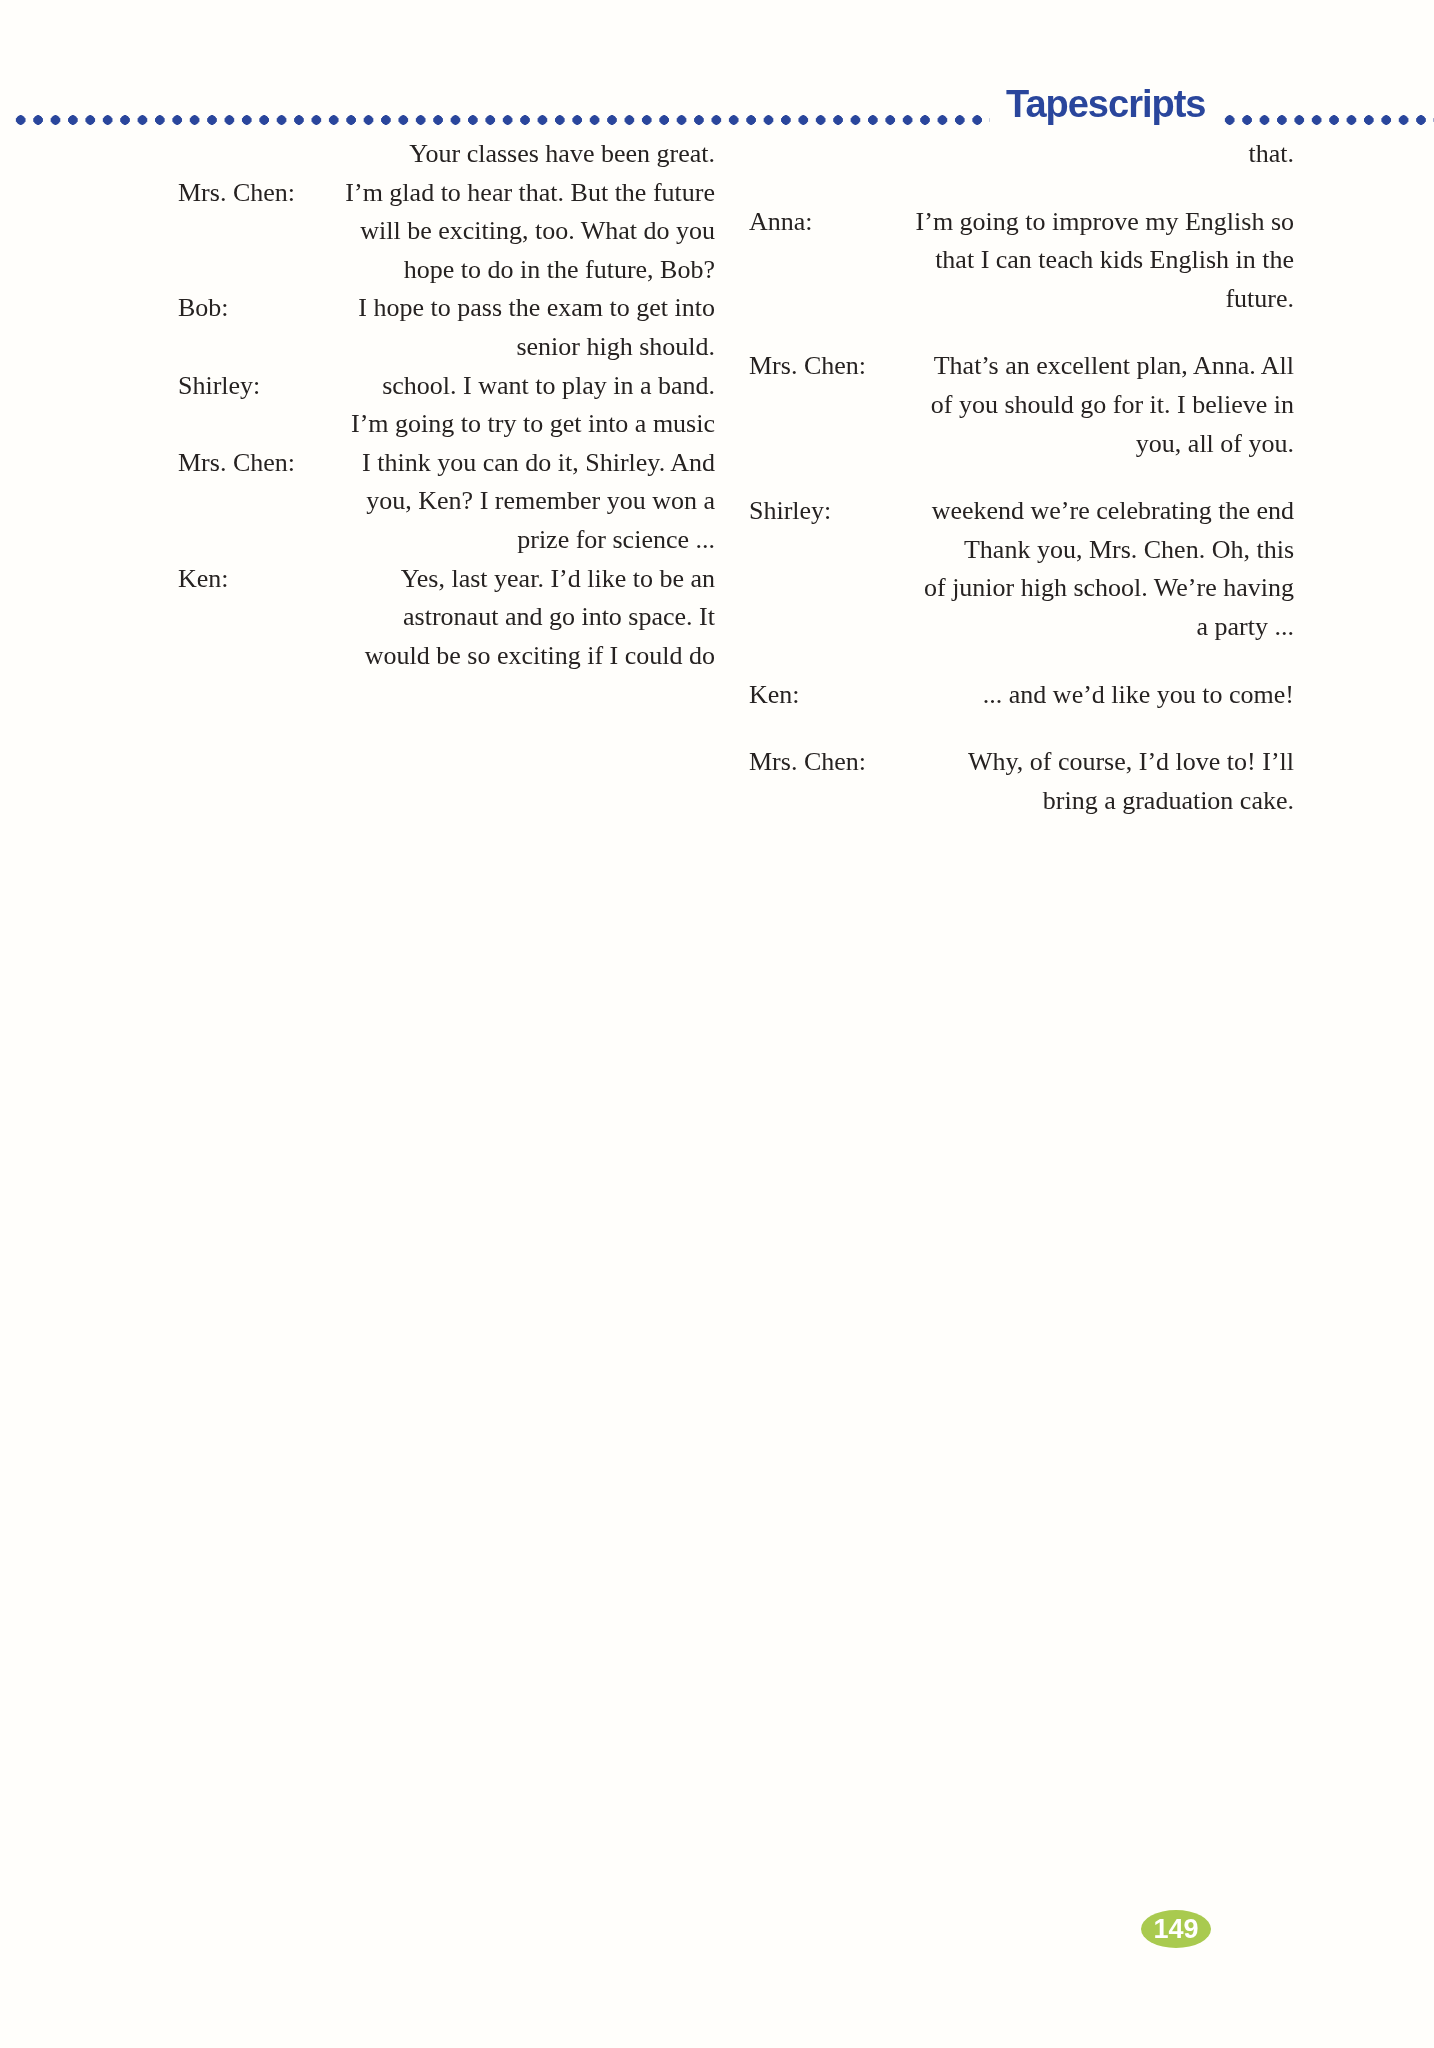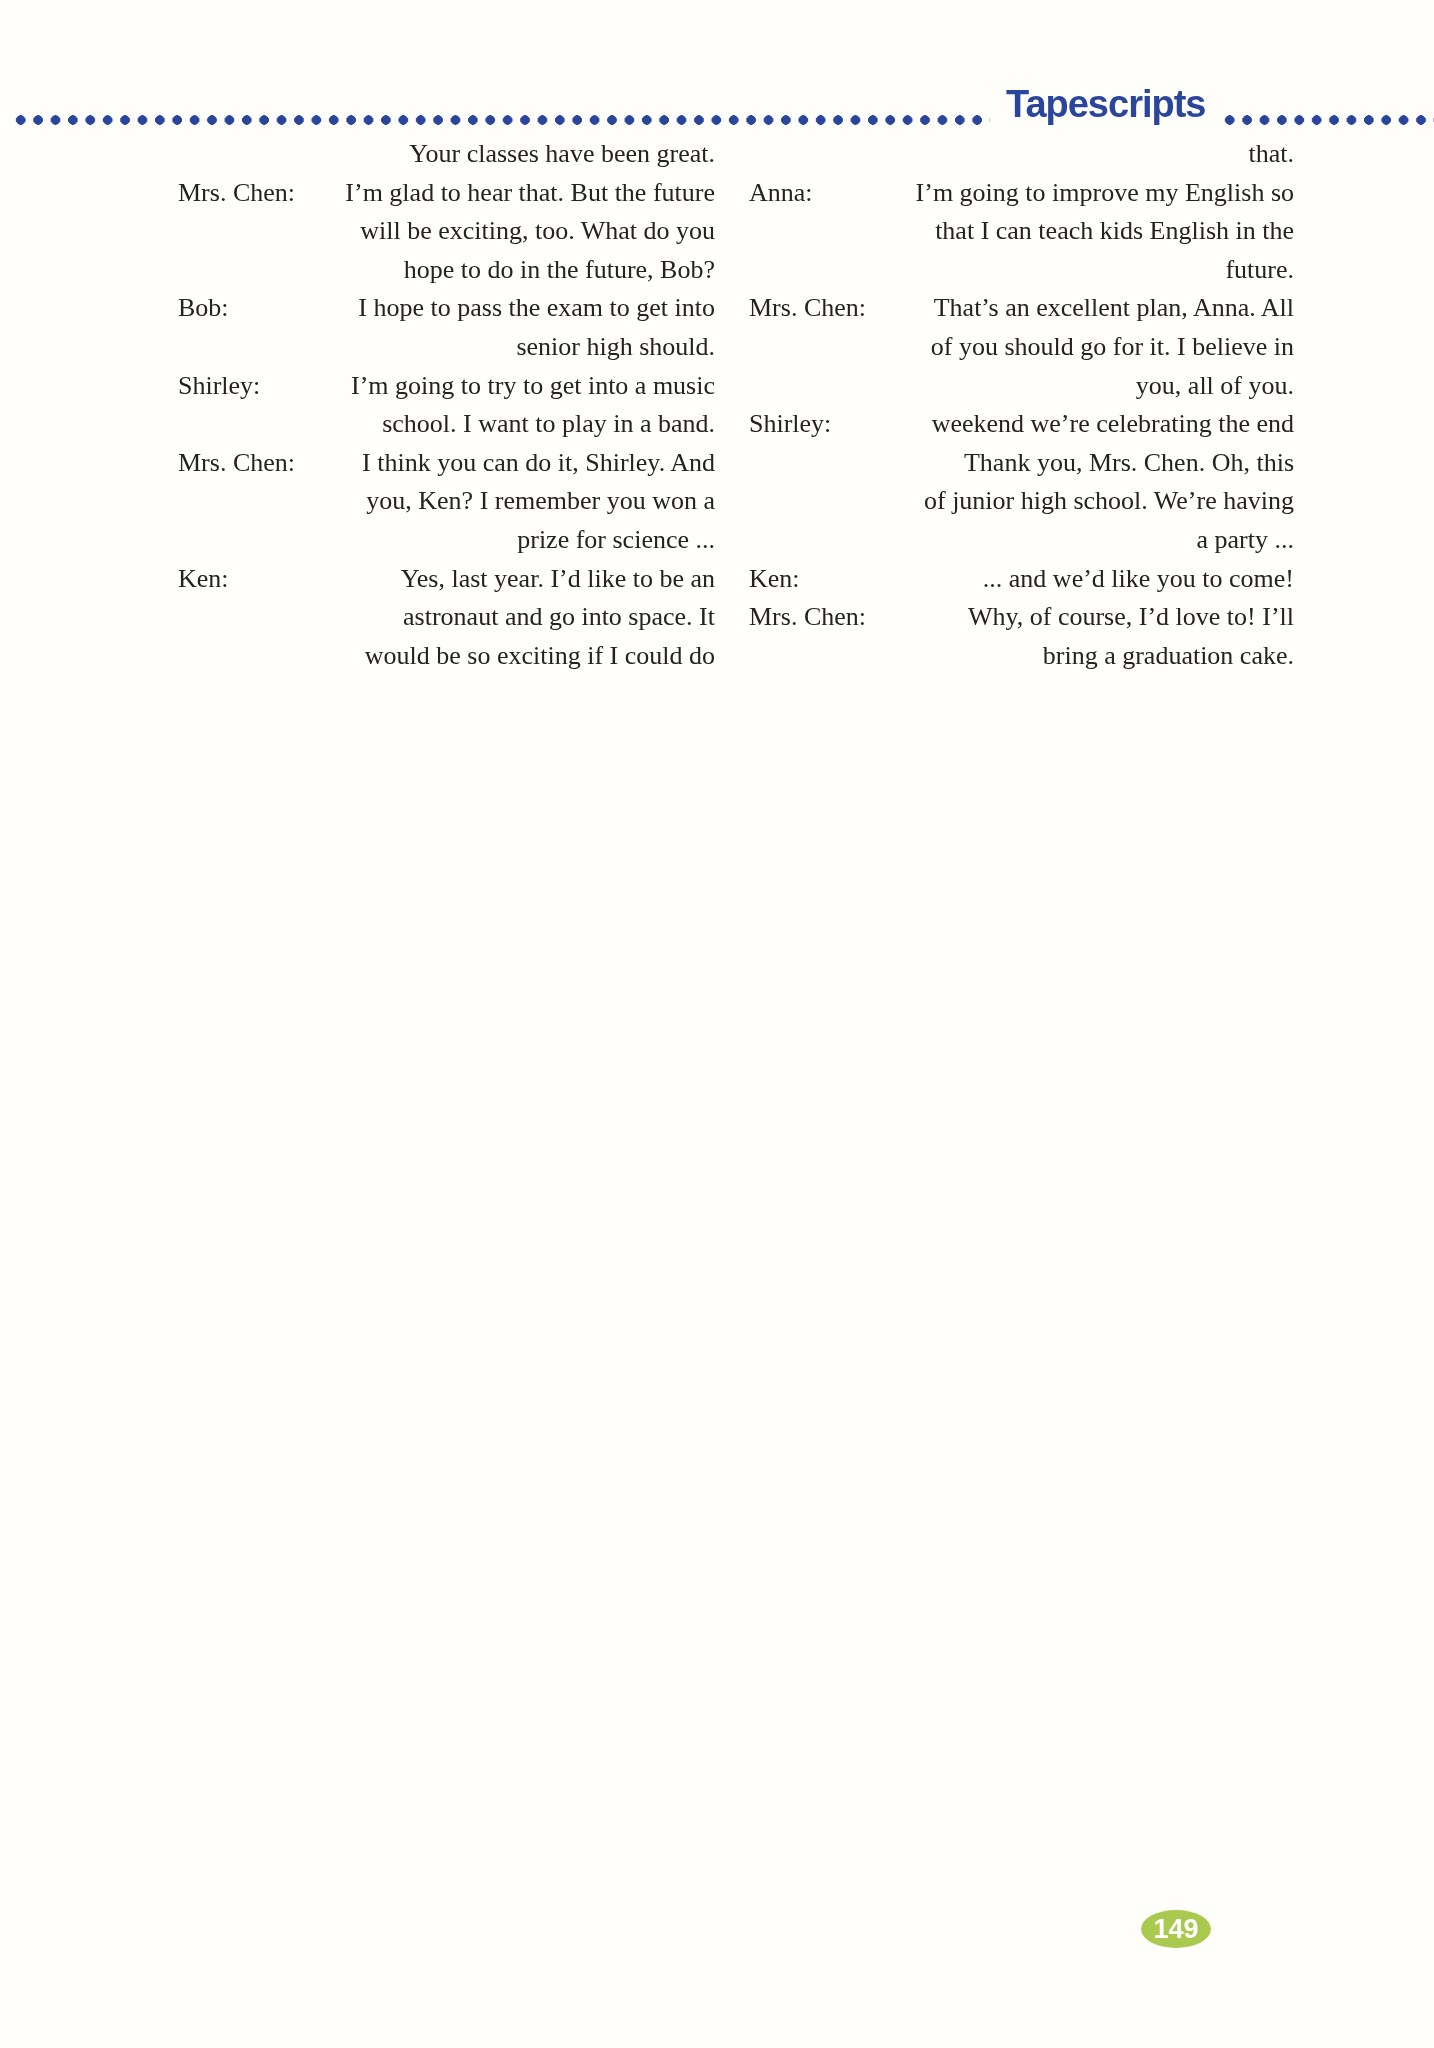--- a/index.html
+++ b/index.html
@@ -39,21 +39,21 @@
     white-space:nowrap;
     line-height:44px;
   }
   
   .columns{
     position:absolute;left:178px;top:135px;
     display:flex;
   }
   .col{display:flex;flex-direction:column;}
   .col-left{width:537px;margin-right:34px;}
-  .col-right{width:545px;}
+  .col-right{width:545px;gap:29px;}
   .turn{display:grid;}
   .col-left .turn{grid-template-columns:127px 1fr;}
   .col-right .turn{grid-template-columns:139px 1fr;}
   .speaker{
     font-size:26px;line-height:38.6px;
     white-space:nowrap;
   }
   .speech{min-width:0;}
   .line{
     font-size:26px;line-height:38.6px;
@@ -106,22 +106,22 @@
         <div class="turn">
           <div class="speaker">Bob:</div>
           <div class="speech">
             <div class="line">I hope to pass the exam to get into</div>
             <div class="line">senior high should.</div>
           </div>
         </div>
         <div class="turn">
           <div class="speaker">Shirley:</div>
           <div class="speech">
+            <div class="line">school. I want to play in a band.</div>
             <div class="line">I’m going to try to get into a music</div>
-            <div class="line">school. I want to play in a band.</div>
           </div>
         </div>
         <div class="turn">
           <div class="speaker">Mrs. Chen:</div>
           <div class="speech">
             <div class="line">I think you can do it, Shirley. And</div>
             <div class="line">you, Ken? I remember you won a</div>
             <div class="line">prize for science ...</div>
           </div>
         </div>

